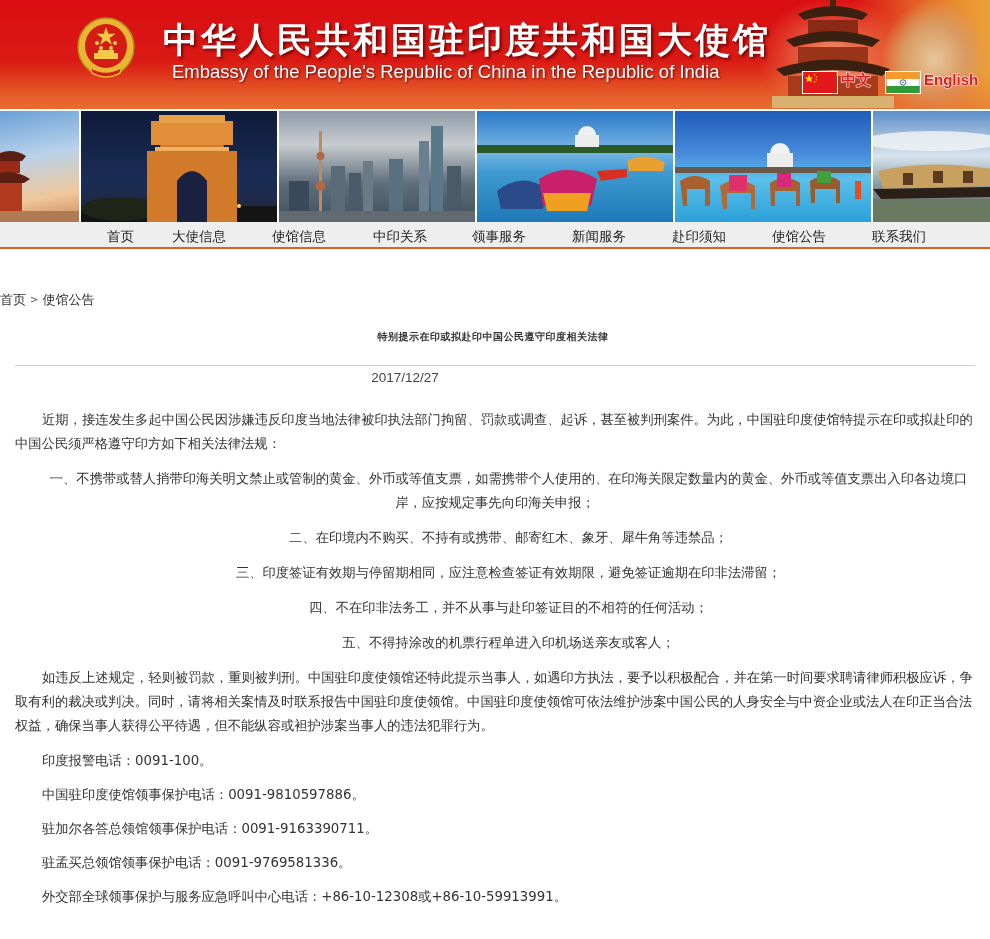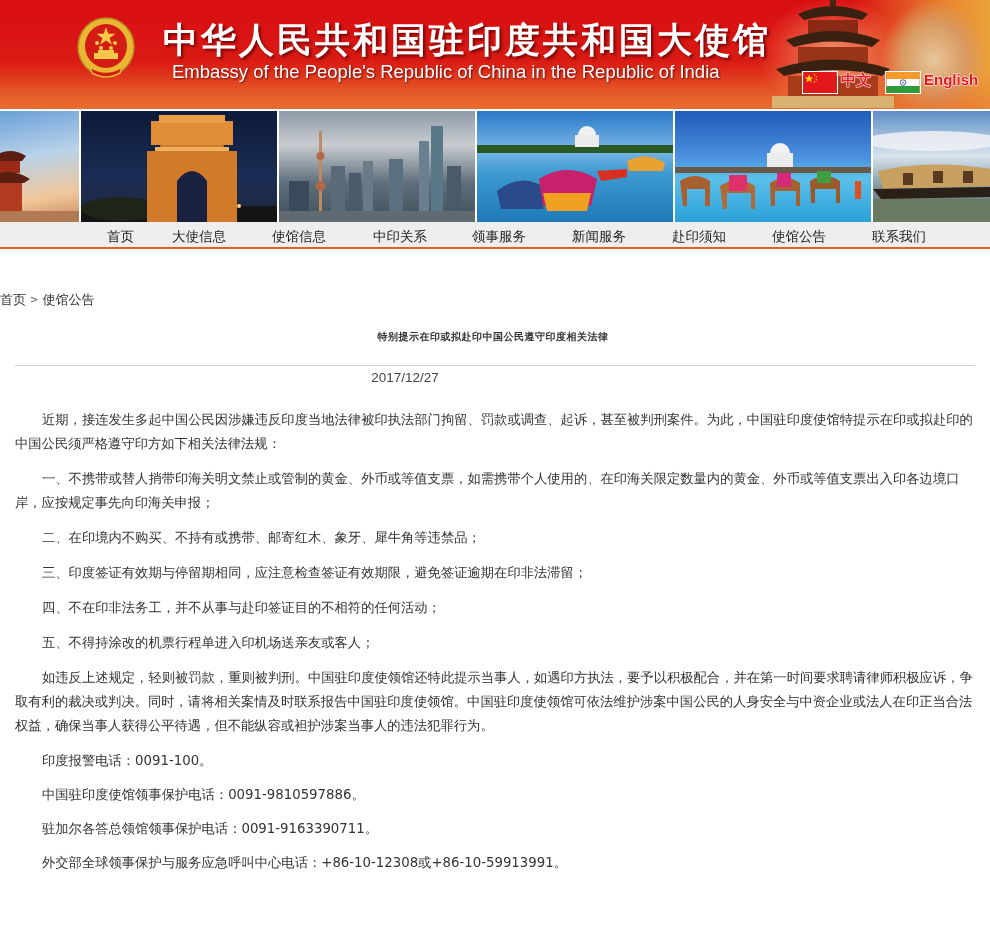--- a/index.html
+++ b/index.html
@@ -96,21 +96,21 @@
     }
     .article-date {
       position: absolute; left: 0; width: 810px; top: 370px; text-align: center;
       font-family: "Liberation Sans", sans-serif; font-size: 13.5px; color: #444;
     }
     .body-text {
       position: absolute; left: 15px; top: 408px; width: 960px;
       font-size: 13.3px; color: #333; line-height: 24px;
     }
     .body-text p { text-indent: 27px; margin-bottom: 11px; }
-    .body-text p.numbered { margin-bottom: 11px; }
+    .body-text p.numbered { margin-bottom: 11px; text-align: center; }
     .body-text p.tight { margin-bottom: 10px; }
 
     .page { position: relative; width: 990px; height: 939px; overflow: hidden; }
   </style>
 </head>
 <body>
 
 <div class="page">
 
   <div class="header">
@@ -279,15 +279,16 @@
     <p>近期，接连发生多起中国公民因涉嫌违反印度当地法律被印执法部门拘留、罚款或调查、起诉，甚至被判刑案件。为此，中国驻印度使馆特提示在印或拟赴印的中国公民须严格遵守印方如下相关法律法规：</p>
     <p class="numbered">一、不携带或替人捎带印海关明文禁止或管制的黄金、外币或等值支票，如需携带个人使用的、在印海关限定数量内的黄金、外币或等值支票出入印各边境口岸，应按规定事先向印海关申报；</p>
     <p class="numbered">二、在印境内不购买、不持有或携带、邮寄红木、象牙、犀牛角等违禁品；</p>
     <p class="numbered">三、印度签证有效期与停留期相同，应注意检查签证有效期限，避免签证逾期在印非法滞留；</p>
     <p class="numbered">四、不在印非法务工，并不从事与赴印签证目的不相符的任何活动；</p>
     <p class="numbered">五、不得持涂改的机票行程单进入印机场送亲友或客人；</p>
     <p>如违反上述规定，轻则被罚款，重则被判刑。中国驻印度使领馆还特此提示当事人，如遇印方执法，要予以积极配合，并在第一时间要求聘请律师积极应诉，争取有利的裁决或判决。同时，请将相关案情及时联系报告中国驻印度使领馆。中国驻印度使领馆可依法维护涉案中国公民的人身安全与中资企业或法人在印正当合法权益，确保当事人获得公平待遇，但不能纵容或袒护涉案当事人的违法犯罪行为。</p>
     <p class="tight">印度报警电话：0091-100。</p>
     <p class="tight">中国驻印度使馆领事保护电话：0091-9810597886。</p>
     <p class="tight">驻加尔各答总领馆领事保护电话：0091-9163390711。</p>
+    <p class="tight">驻孟买总领馆领事保护电话：0091-9769581336。</p>
     <p class="tight">外交部全球领事保护与服务应急呼叫中心电话：+86-10-12308或+86-10-59913991。</p>
   </div>
 </div>
 
 </body></html>

